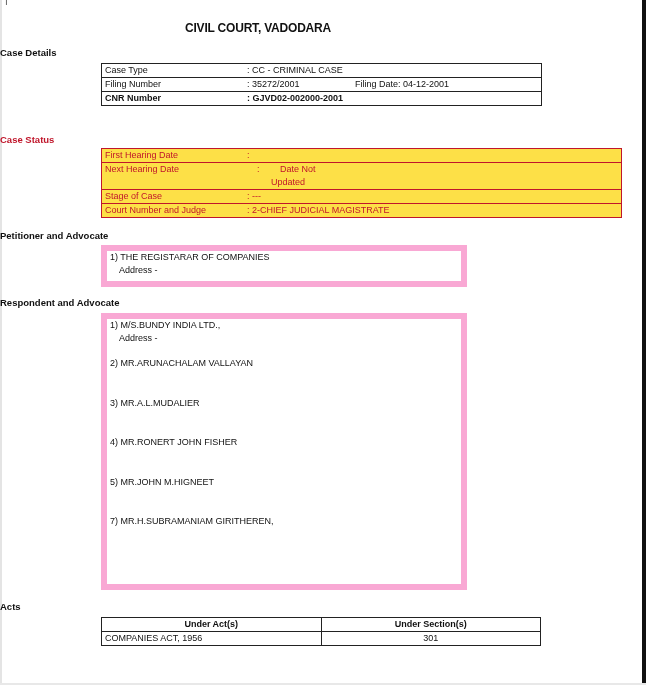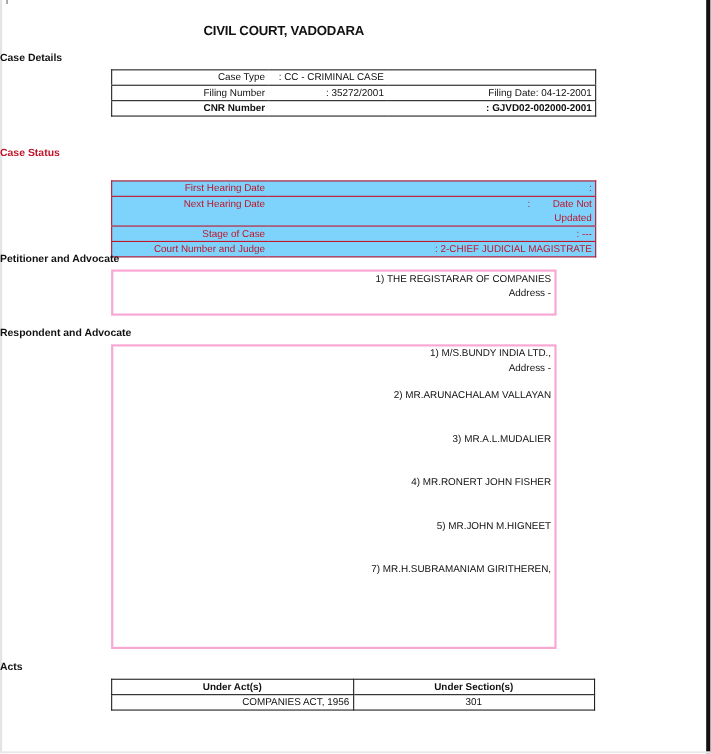--- a/index.html
+++ b/index.html
@@ -18,41 +18,41 @@
       position: absolute; left: 0; width: 516px; top: 21px; text-align: center;
       font-size: 12px; font-weight: bold; letter-spacing: -0.2px;
     }
     .section-heading {
       position: absolute; left: 0; width: 642px; text-align: left;
       font-size: 9.5px; font-weight: bold;
     }
     .red { color: #c0162b; }
 
     table { border-collapse: collapse; font-size: 9px; position: absolute; }
-    td, th { padding: 0 3px; line-height: 13px; height: 13px; text-align: right; vertical-align: top; }
+    td, th { padding: 0 3px; line-height: 13px; height: 13px; text-align: left; vertical-align: top; }
 
     
     .details { left: 101px; top: 63px; width: 441px; border: 1px solid #222; }
     .details td { border-top: 1px solid #222; }
     .details tr:first-child td { border-top: none; }
     .details td.c1 { width: 136px; }
     .details td.c2 { width: 102px; }
     .details tr.bold td { font-weight: bold; }
 
     
-    .status { left: 101px; top: 164px; width: 441px; border: 1px solid #c0162b; background: #7dd3fc; color: #c0162b; }
+    .status { left: 101px; top: 148px; width: 521px; border: 1px solid #c0162b; background: #fde047; color: #c0162b; }
     .status td { border-top: 1px solid #c0162b; }
     .status tr:first-child td { border-top: none; }
     .status td.c1 { width: 136px; }
     .status .nhd { padding-left: 13px; }
 
     
     .party-box {
-      position: absolute; left: 101px; width: 405px; border: 2px solid #f9a8d4;
-      font-size: 9px; line-height: 13px; box-sizing: border-box; padding: 0 3px; text-align: right;
+      position: absolute; left: 101px; width: 366px; border: 6px solid #f9a8d4;
+      font-size: 9px; line-height: 13px; box-sizing: border-box; padding: 0 3px;
     }
     .petitioner-box { top: 245px; height: 42px; }
     .respondent-box { top: 313px; height: 277px; }
     .party-name { display: block; }
     .party-address { display: block; padding-left: 9px; }
     .resp-item { height: 39.5px; }
 
     
     .acts { left: 101px; top: 617px; width: 440px; border: 1px solid #222; }
     .acts th, .acts td { border: 1px solid #222; width: 50%; }

